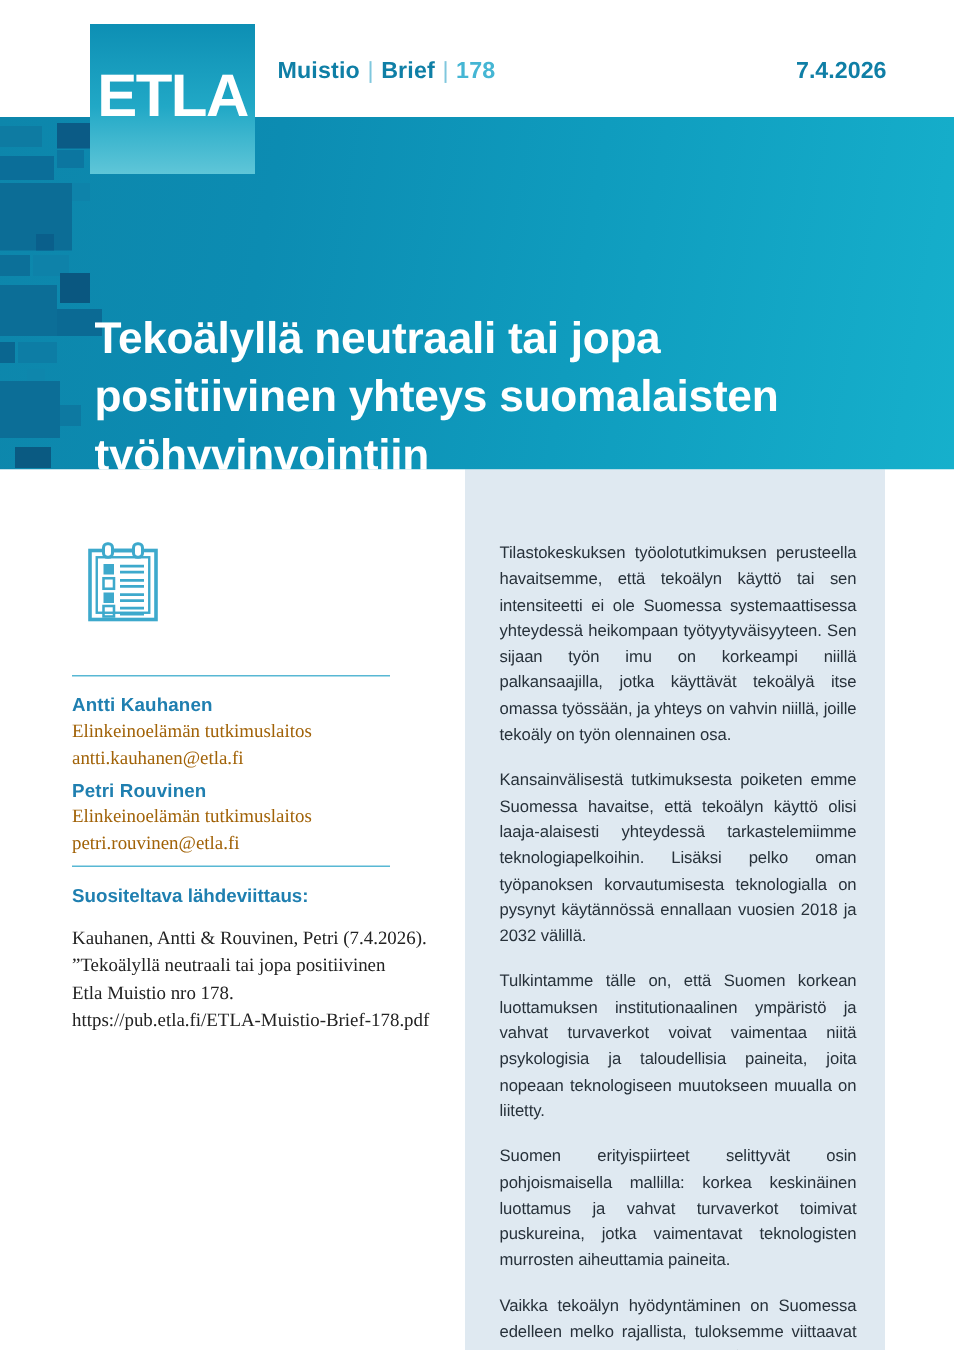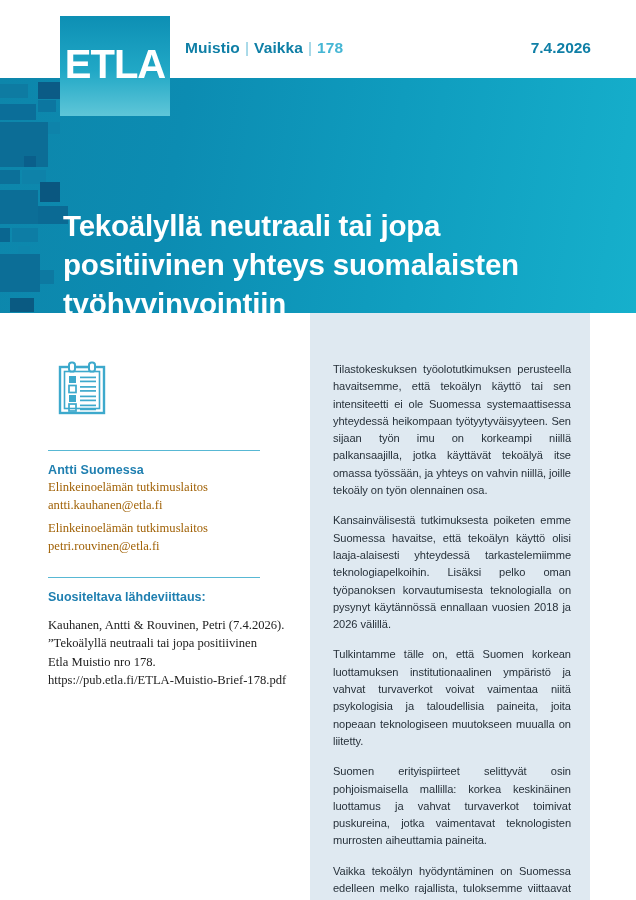--- a/index.html
+++ b/index.html
@@ -112,21 +112,21 @@
 </head>
 <body>
 
 <div class="topbar"></div>
 
 <div class="logo-box">
   <div class="logo-text">ETLA</div>
 </div>
 
 <div class="kicker">
-  <span>Muistio</span><span class="sep">|</span><span>Vaikka</span><span class="sep">|</span><span class="num">178</span>
+  <span>Muistio</span><span class="sep">|</span><span>Brief</span><span class="sep">|</span><span class="num">178</span>
 </div>
 
 <div class="date">7.4.2026</div>
 
 <div class="hero">
 
   <span class="px" style="left:38px;top:4px;width:34px;height:17px;background:#0b5b86;"></span>
   <span class="px" style="left:0px;top:6px;width:28px;height:14px;background:#0e7ba2;"></span>
   <span class="px" style="left:38px;top:22px;width:18px;height:12px;background:#0c76a0;"></span>
   <span class="px" style="left:0px;top:26px;width:36px;height:16px;background:#0b6e99;"></span>
@@ -168,44 +168,45 @@
       <line x1="22" y1="39.4" x2="38" y2="39.4" stroke="#3da9cc" stroke-width="1.7"></line>
       <rect x="11" y="43" width="7" height="7" fill="none" stroke="#3da9cc" stroke-width="1.7"></rect>
       <line x1="22" y1="44.4" x2="38" y2="44.4" stroke="#3da9cc" stroke-width="1.7"></line>
       <line x1="22" y1="48.4" x2="38" y2="48.4" stroke="#3da9cc" stroke-width="1.7"></line>
     </svg>
   </span>
 
   <span class="rule" style="top:137px;"></span>
 
   <div class="author" style="top:150px;">
-    <div class="name">Antti Suomessa</div>
+    <div class="name">Antti Kauhanen</div>
     <div class="aff">Elinkeinoelämän tutkimuslaitos</div>
     <div class="mail">antti.kauhanen@etla.fi</div>
   </div>
 
   <div class="author" style="top:207px;">
+    <div class="name">Petri Rouvinen</div>
     <div class="aff">Elinkeinoelämän tutkimuslaitos</div>
     <div class="mail">petri.rouvinen@etla.fi</div>
   </div>
 
   <span class="rule" style="top:264px;"></span>
 
   <div class="cite" style="top:277px;">
     <div class="head">Suositeltava lähdeviittaus:</div>
     <div class="line">Kauhanen, Antti &amp; Rouvinen, Petri (7.4.2026).</div>
     <div class="line">”Tekoälyllä neutraali tai jopa positiivinen</div>
     <div class="line">Etla Muistio nro 178.</div>
     <div class="line">https://pub.etla.fi/ETLA-Muistio-Brief-178.pdf</div>
   </div>
 </div>
 
 <div class="panel">
   <div class="panel-inner">
     <p>Tilastokeskuksen työolotutkimuksen perusteella havaitsemme, että tekoälyn käyttö tai sen intensiteetti ei ole Suomessa systemaattisessa yhteydessä heikompaan työtyytyväisyyteen. Sen sijaan työn imu on korkeampi niillä palkansaajilla, jotka käyttävät tekoälyä itse omassa työssään, ja yhteys on vahvin niillä, joille tekoäly on työn olennainen osa.</p>
-    <p>Kansainvälisestä tutkimuksesta poiketen emme Suomessa havaitse, että tekoälyn käyttö olisi laaja-alaisesti yhteydessä tarkastelemiimme teknologiapelkoihin. Lisäksi pelko oman työpanoksen korvautumisesta teknologialla on pysynyt käytännössä ennallaan vuosien 2018 ja 2026 välillä.</p>
+    <p>Kansainvälisestä tutkimuksesta poiketen emme Suomessa havaitse, että tekoälyn käyttö olisi laaja-alaisesti yhteydessä tarkastelemiimme teknologiapelkoihin. Lisäksi pelko oman työpanoksen korvautumisesta teknologialla on pysynyt käytännössä ennallaan vuosien 2018 ja 2032 välillä.</p>
     <p>Tulkintamme tälle on, että Suomen korkean luottamuksen institutionaalinen ympäristö ja vahvat turvaverkot voivat vaimentaa niitä psykologisia ja taloudellisia paineita, joita nopeaan teknologiseen muutokseen muualla on liitetty.</p>
     <p>Suomen erityispiirteet selittyvät osin pohjoismaisella mallilla: korkea keskinäinen luottamus ja vahvat turvaverkot toimivat puskureina, jotka vaimentavat teknologisten murrosten aiheuttamia paineita.</p>
     <p>Vaikka tekoälyn hyödyntäminen on Suomessa edelleen melko rajallista, tuloksemme viittaavat siihen, ettei sitä pidä ajatella yksinomaan työhyvinvoinnin uhkana. Samalla on syytä korostaa, että vaikutukset voivat muuttua tekoälyn käytön laajentuessa.</p>
   </div>
 </div>
 
 <div class="rightgut"></div>
 
 </body></html>

